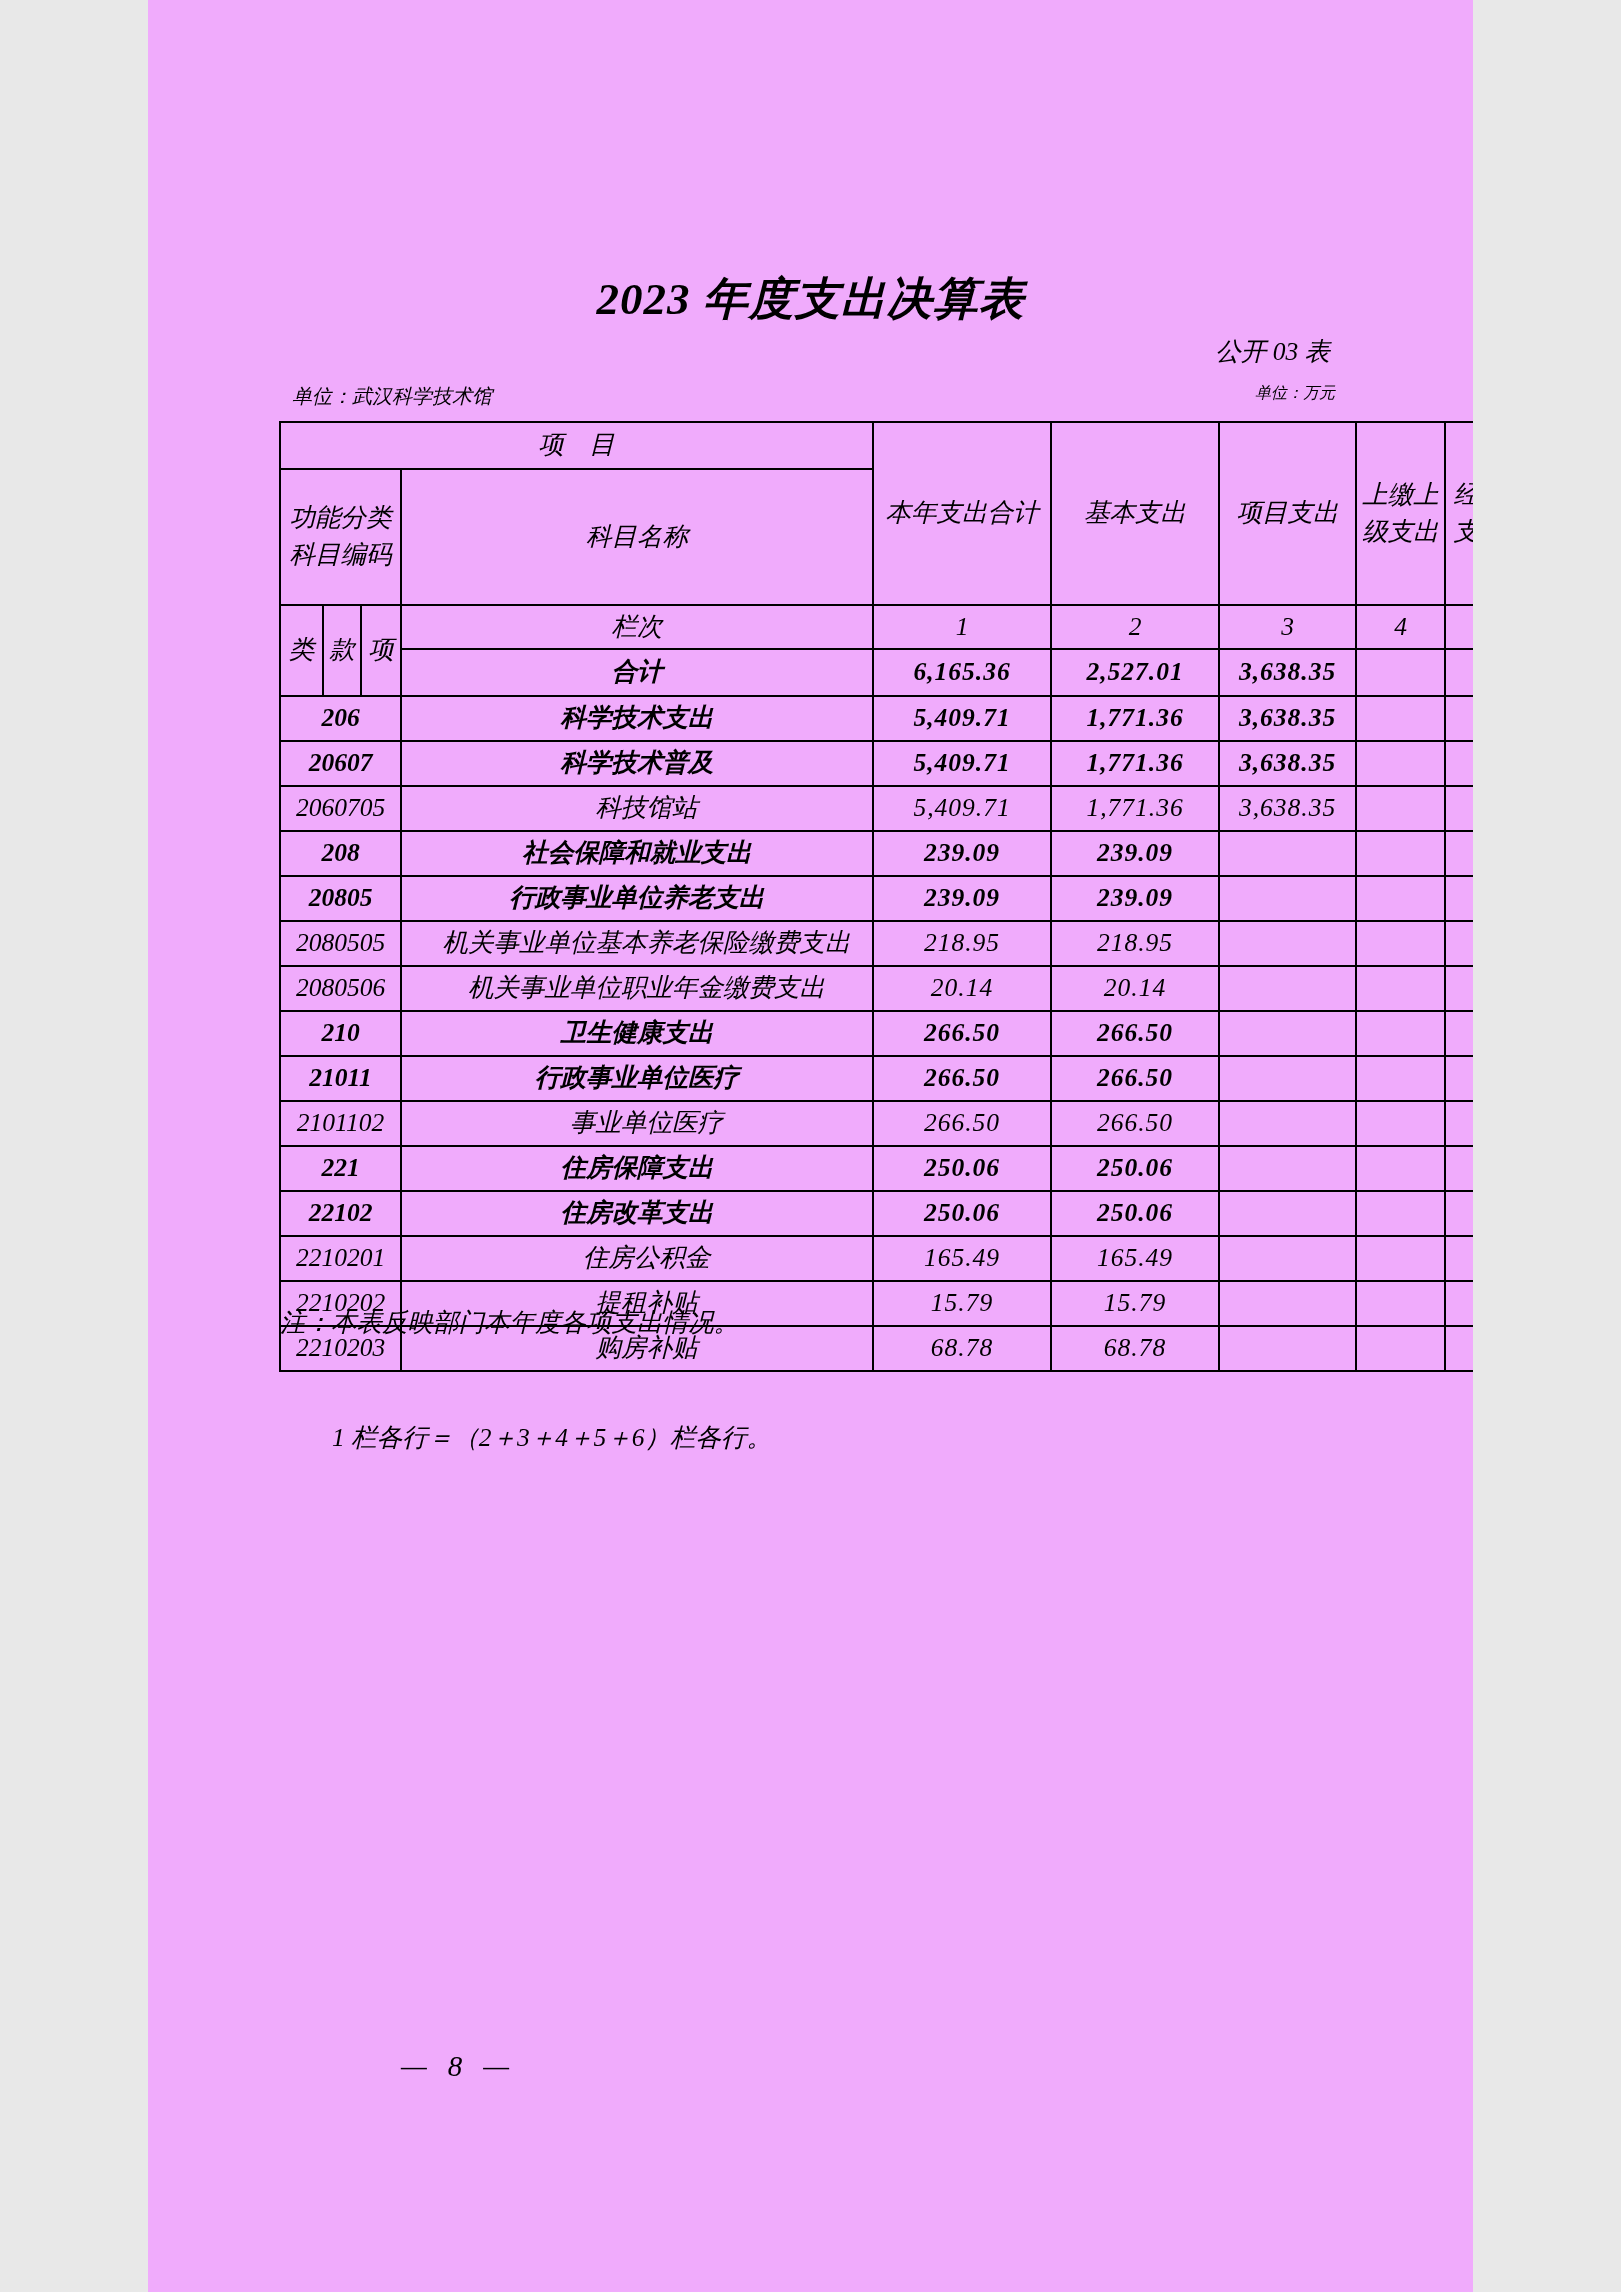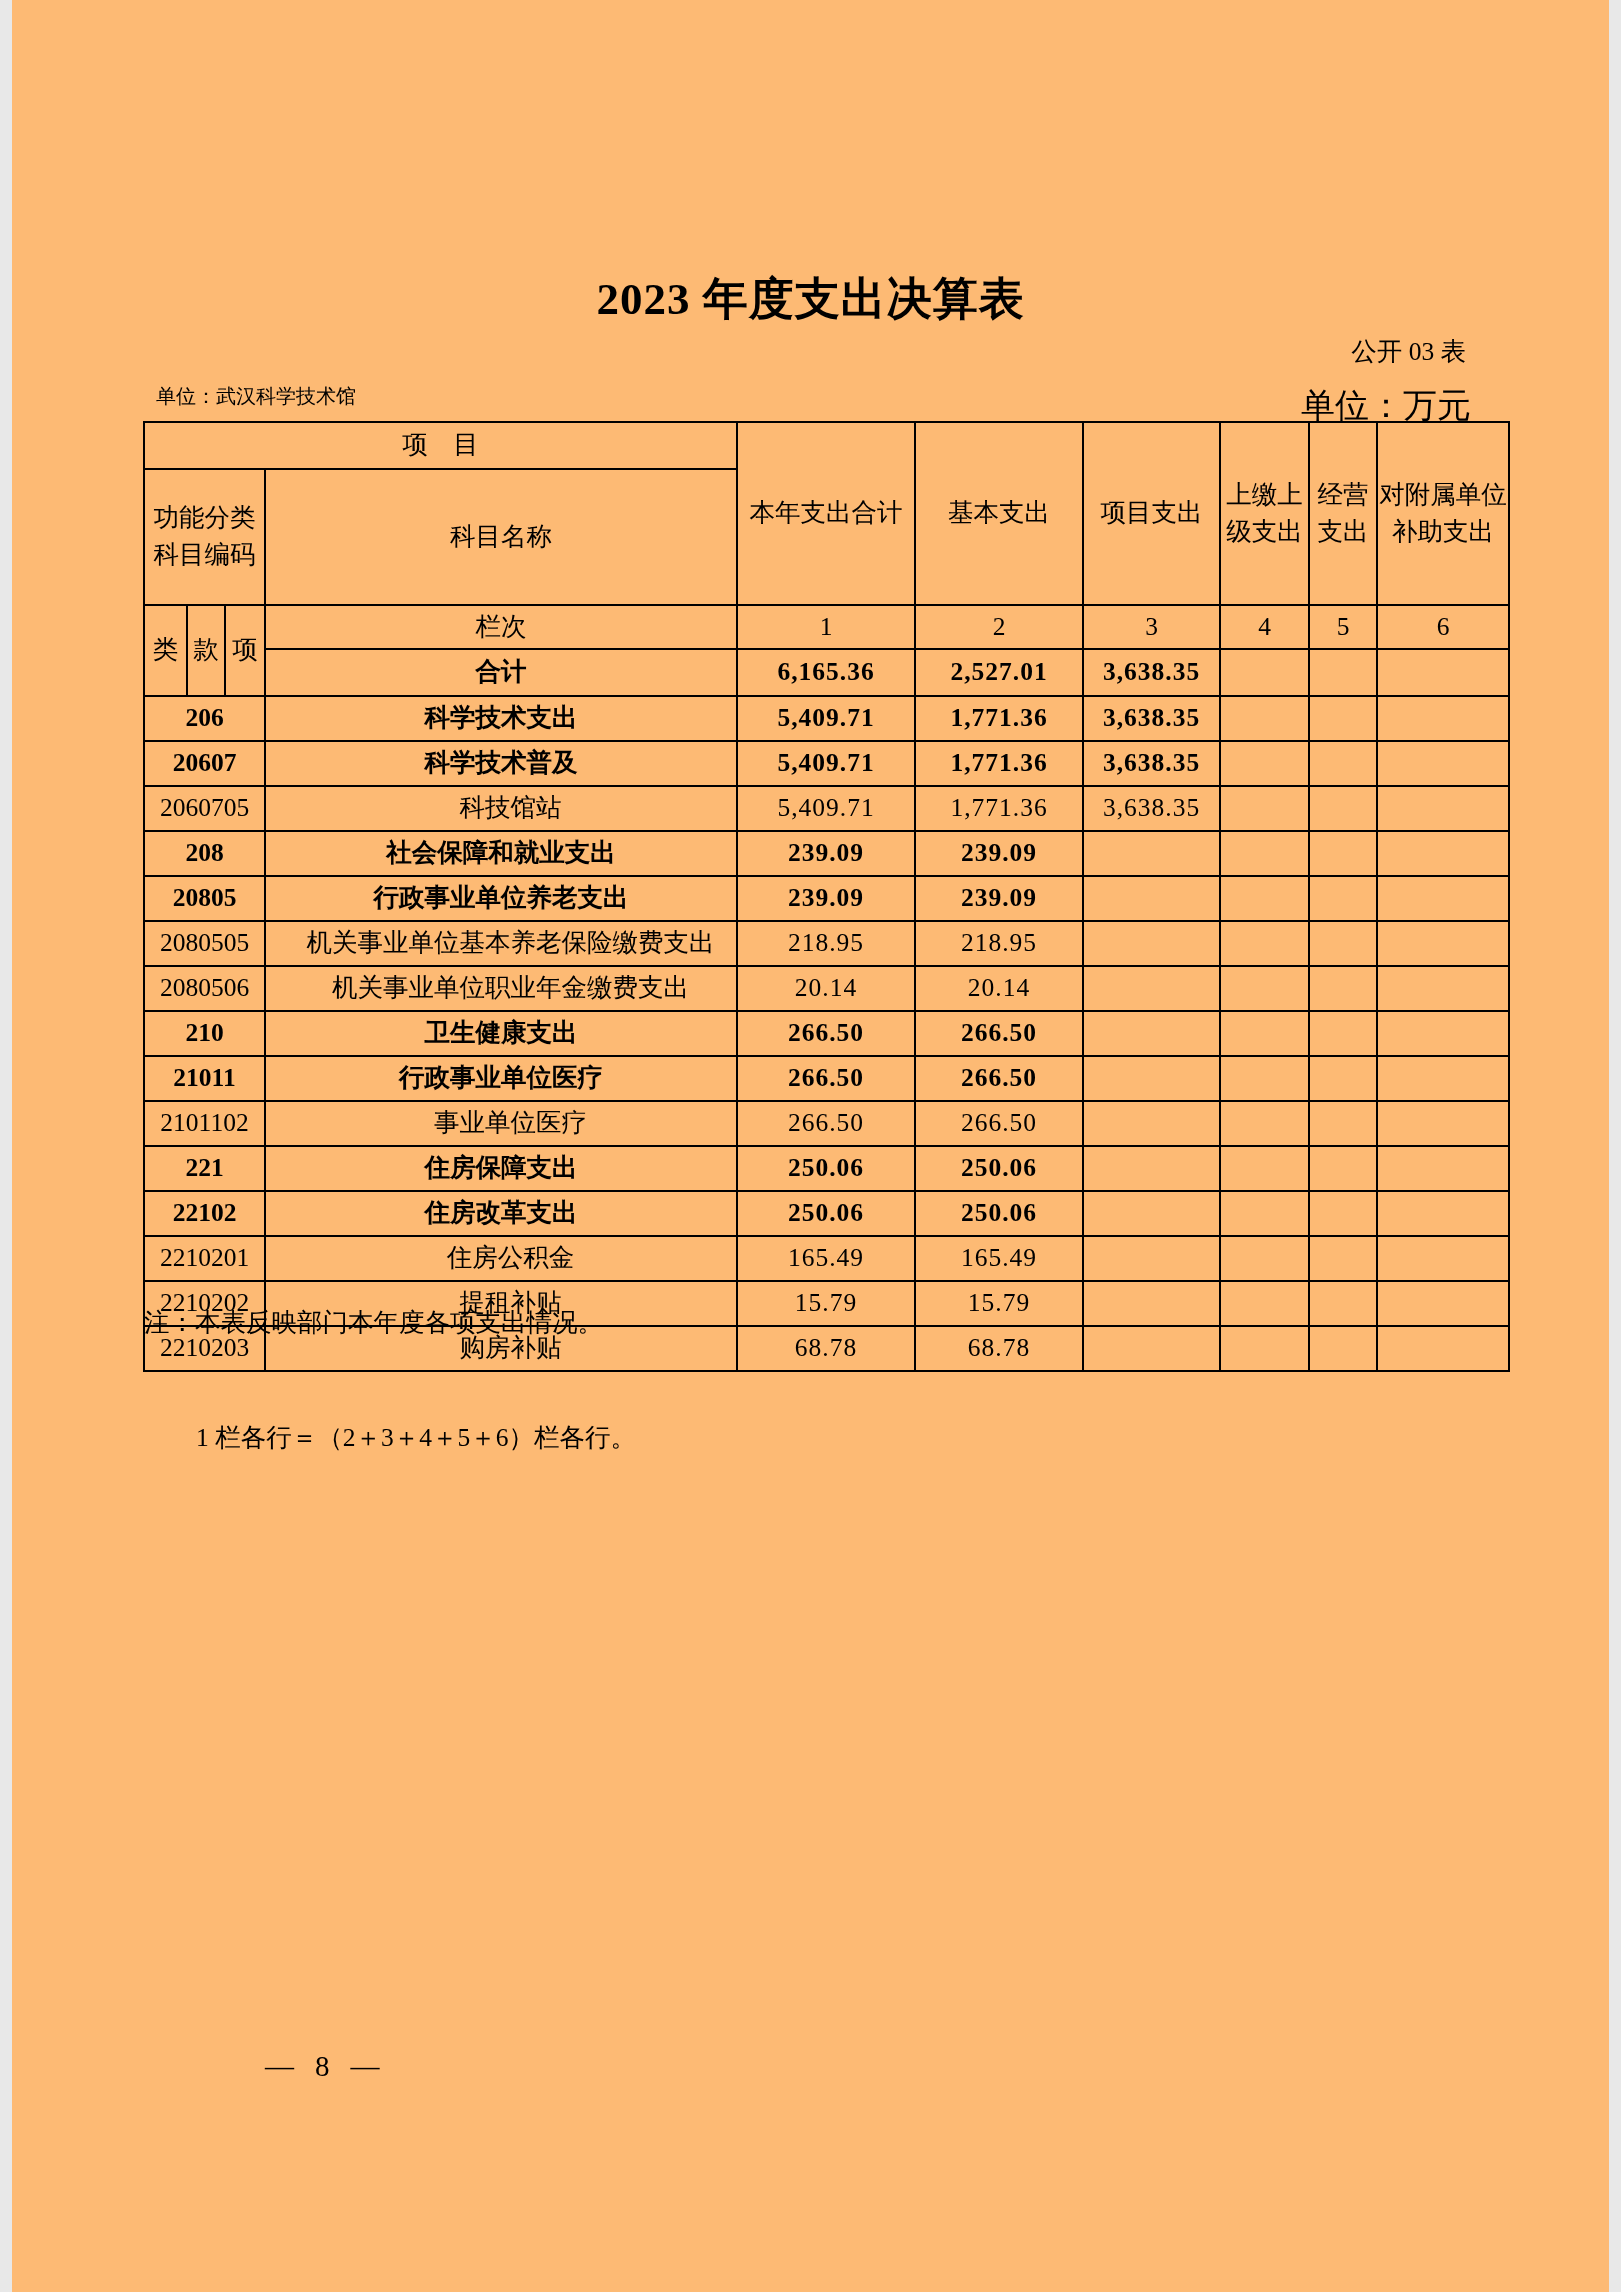--- a/index.html
+++ b/index.html
@@ -1,33 +1,34 @@
 <!DOCTYPE html>
 <html><head>
 <meta charset="utf-8">
 <style>
   html,body{margin:0;padding:0;background:#e8e8e8;}
   .page{
     position:relative;
-    width:1597px;height:2293px;
-    background:#fdba74;
+    width:1325px;height:2293px;
+    background:#f0abfc;
     font-family:"Liberation Serif","DejaVu Serif",serif;
     color:#000;
     margin:0 auto;
     overflow:hidden;
+    font-style:italic;
   }
   .title{
     position:absolute;top:269px;left:0;width:100%;
     text-align:center;
     font-size:45px;font-weight:bold;
     letter-spacing:1px;
   }
   .doc-label{position:absolute;top:334px;right:143px;font-size:25.5px;}
   .unit-left{position:absolute;top:383px;left:144px;font-size:20px;}
-  .unit-right{position:absolute;top:383px;right:138px;font-size:34px;}
+  .unit-right{position:absolute;top:383px;right:138px;font-size:16px;}
 
   table.main{
     position:absolute;left:131px;top:421px;
     width:1366px;
     border-collapse:collapse;
     table-layout:fixed;
     font-size:25.5px;
     border:2.9px solid #000;
   }
   table.main td{

